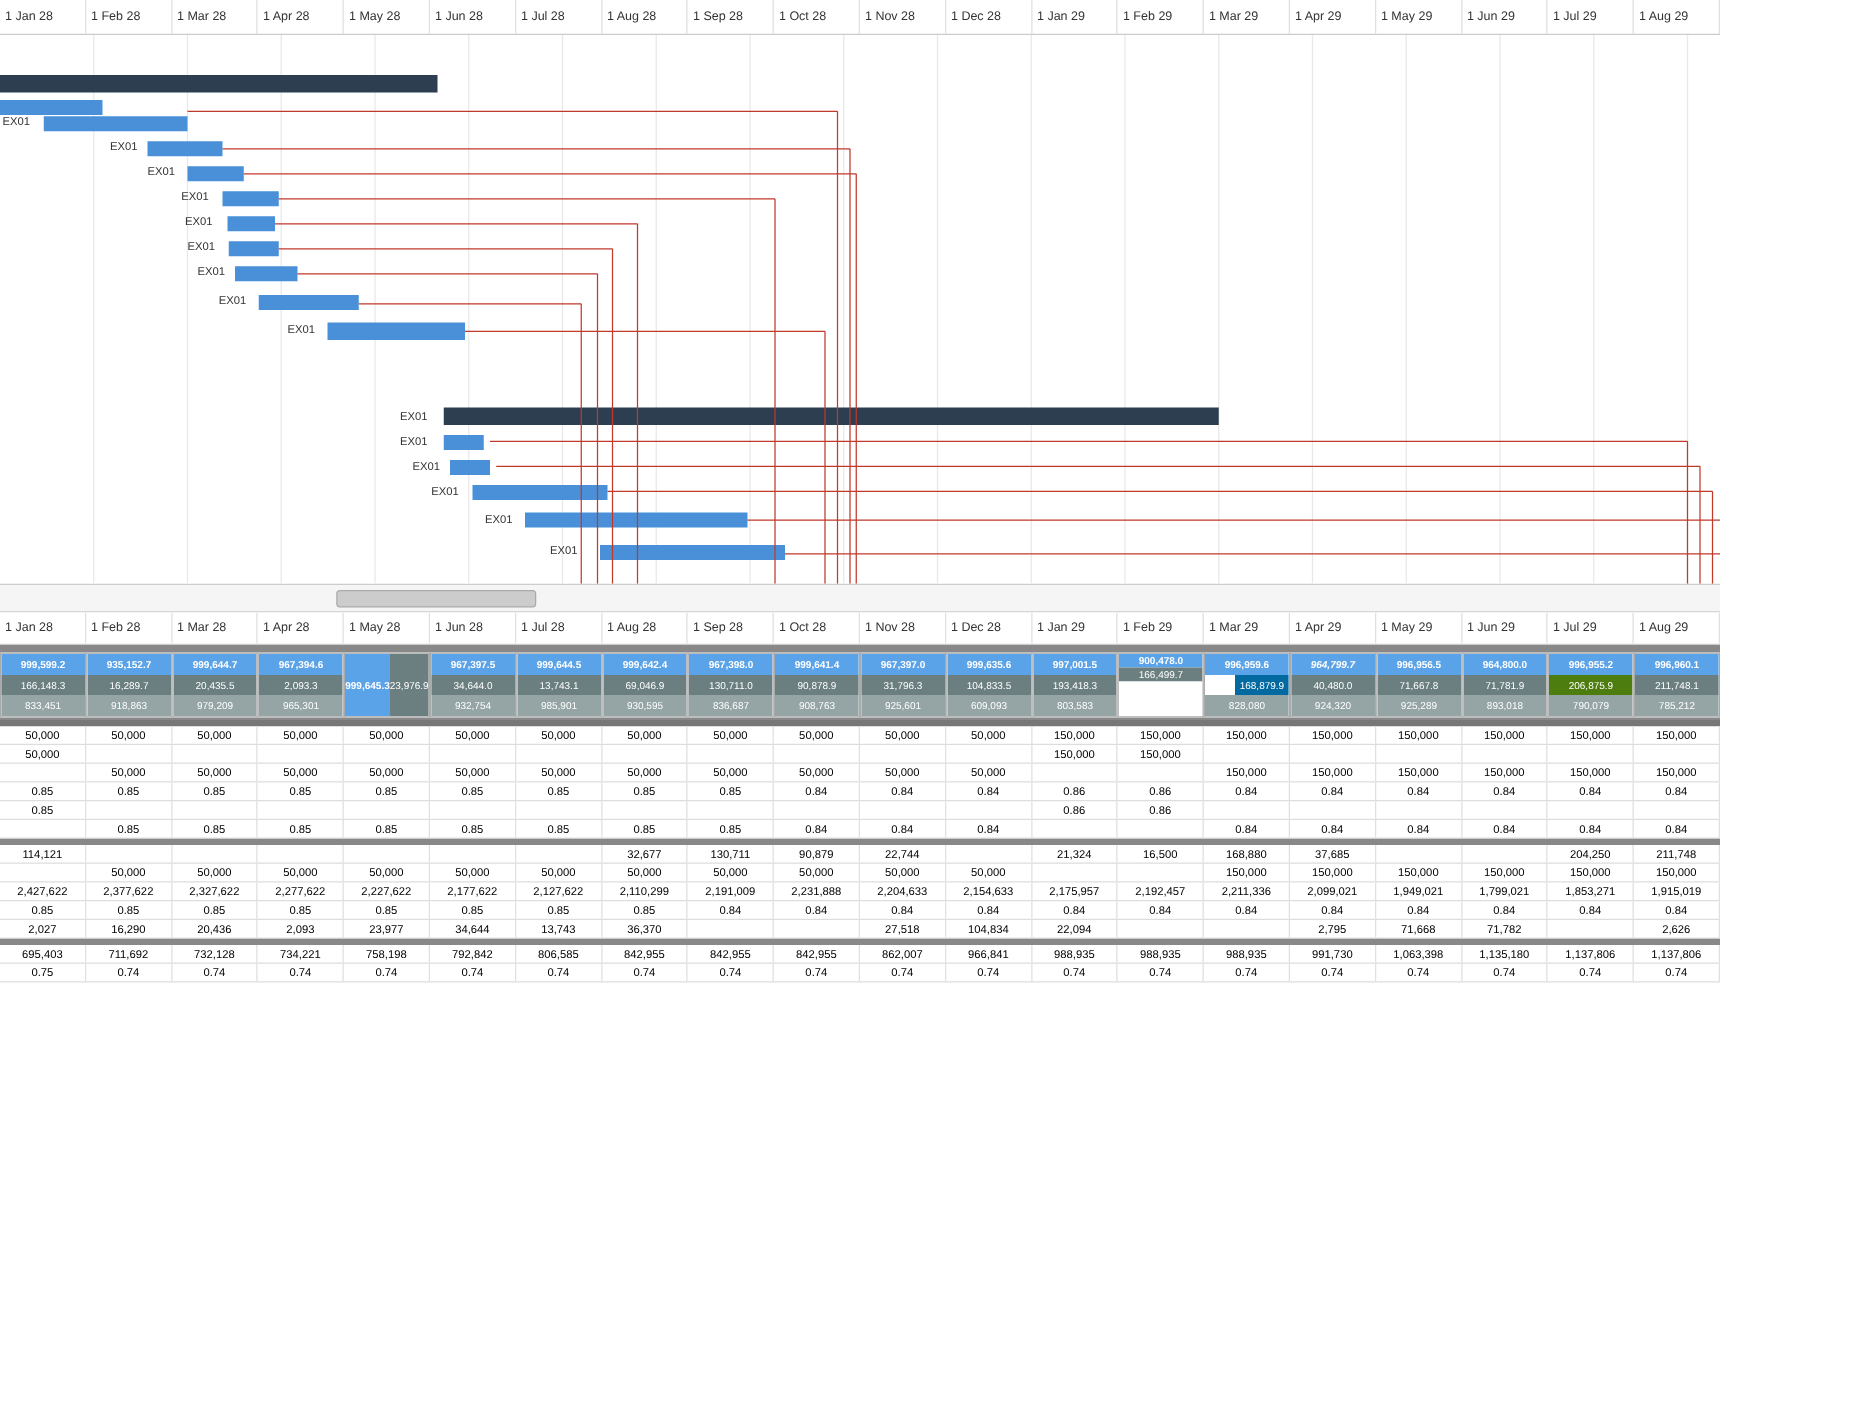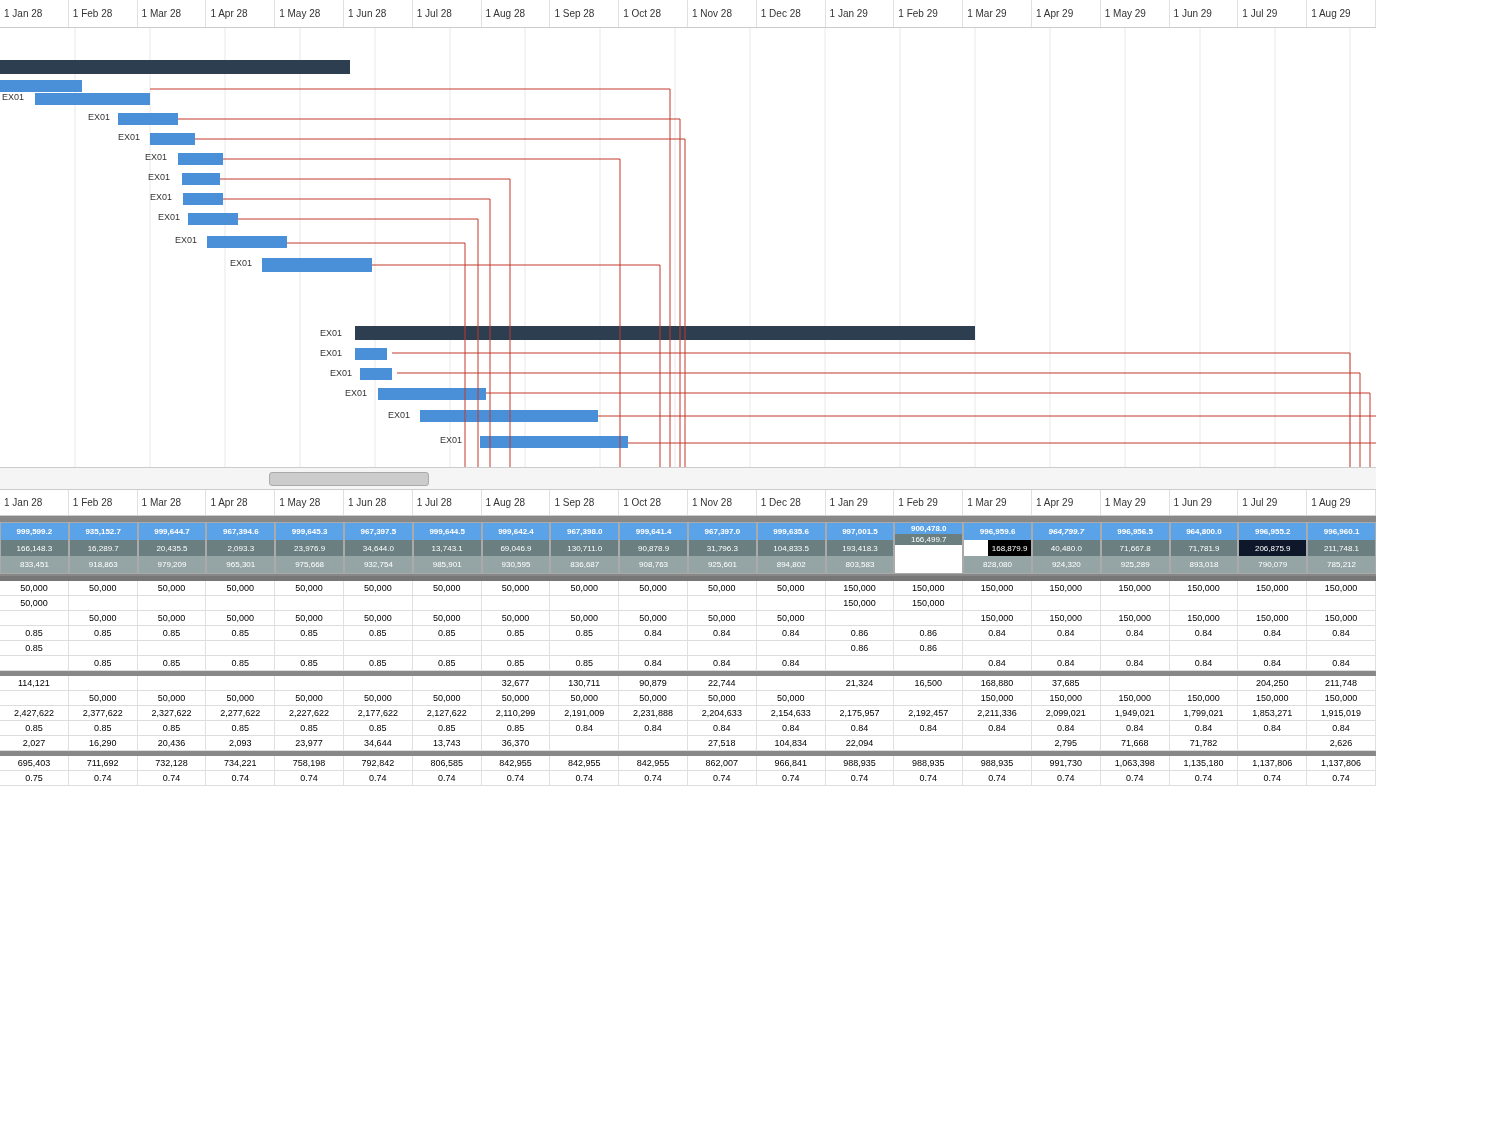--- a/index.html
+++ b/index.html
@@ -287,21 +287,21 @@
       <div style="flex: 1 1 0%; border: 1px solid rgb(170, 170, 170); display: flex; flex-direction: column; font-size: 8px; overflow: hidden;">
         <div style="background: rgb(91, 163, 232); color: rgb(255, 255, 255); text-align: center; padding: 1px 0px; font-weight: bold; flex: 1 1 0%; display: flex; align-items: center; justify-content: center;">999,644.7</div>
         <div style="background: rgb(107, 127, 128); color: rgb(255, 255, 255); text-align: center; padding: 1px 0px; flex: 1 1 0%; display: flex; align-items: center; justify-content: center;">20,435.5</div>
         <div style="background: rgb(149, 165, 166); color: rgb(255, 255, 255); text-align: center; padding: 1px 0px; flex: 1 1 0%; display: flex; align-items: center; justify-content: center;">979,209</div>
       </div>
       <div style="flex: 1 1 0%; border: 1px solid rgb(170, 170, 170); display: flex; flex-direction: column; font-size: 8px; overflow: hidden;">
         <div style="background: rgb(91, 163, 232); color: rgb(255, 255, 255); text-align: center; padding: 1px 0px; font-weight: bold; flex: 1 1 0%; display: flex; align-items: center; justify-content: center;">967,394.6</div>
         <div style="background: rgb(107, 127, 128); color: rgb(255, 255, 255); text-align: center; padding: 1px 0px; flex: 1 1 0%; display: flex; align-items: center; justify-content: center;">2,093.3</div>
         <div style="background: rgb(149, 165, 166); color: rgb(255, 255, 255); text-align: center; padding: 1px 0px; flex: 1 1 0%; display: flex; align-items: center; justify-content: center;">965,301</div>
       </div>
-      <div style="flex: 1 1 0%; border: 1px solid rgb(170, 170, 170); display: flex; flex-direction: column; font-size: 8px; overflow: hidden;">
+      <div style="flex: 1 1 0%; border: 1px solid rgb(170, 170, 170); display: flex; flex-direction: row; font-size: 8px; overflow: hidden;">
         <div style="background: rgb(91, 163, 232); color: rgb(255, 255, 255); text-align: center; padding: 1px 0px; font-weight: bold; flex: 1 1 0%; display: flex; align-items: center; justify-content: center;">999,645.3</div>
         <div style="background: rgb(107, 127, 128); color: rgb(255, 255, 255); text-align: center; padding: 1px 0px; flex: 1 1 0%; display: flex; align-items: center; justify-content: center;">23,976.9</div>
         <div style="background: rgb(149, 165, 166); color: rgb(255, 255, 255); text-align: center; padding: 1px 0px; flex: 1 1 0%; display: flex; align-items: center; justify-content: center;">975,668</div>
       </div>
       <div style="flex: 1 1 0%; border: 1px solid rgb(170, 170, 170); display: flex; flex-direction: column; font-size: 8px; overflow: hidden;">
         <div style="background: rgb(91, 163, 232); color: rgb(255, 255, 255); text-align: center; padding: 1px 0px; font-weight: bold; flex: 1 1 0%; display: flex; align-items: center; justify-content: center;">967,397.5</div>
         <div style="background: rgb(107, 127, 128); color: rgb(255, 255, 255); text-align: center; padding: 1px 0px; flex: 1 1 0%; display: flex; align-items: center; justify-content: center;">34,644.0</div>
         <div style="background: rgb(149, 165, 166); color: rgb(255, 255, 255); text-align: center; padding: 1px 0px; flex: 1 1 0%; display: flex; align-items: center; justify-content: center;">932,754</div>
       </div>
       <div style="flex: 1 1 0%; border: 1px solid rgb(170, 170, 170); display: flex; flex-direction: column; font-size: 8px; overflow: hidden;">
@@ -325,55 +325,55 @@
         <div style="background: rgb(149, 165, 166); color: rgb(255, 255, 255); text-align: center; padding: 1px 0px; flex: 1 1 0%; display: flex; align-items: center; justify-content: center;">908,763</div>
       </div>
       <div style="flex: 1 1 0%; border: 1px solid rgb(170, 170, 170); display: flex; flex-direction: column; font-size: 8px; overflow: hidden;">
         <div style="background: rgb(91, 163, 232); color: rgb(255, 255, 255); text-align: center; padding: 1px 0px; font-weight: bold; flex: 1 1 0%; display: flex; align-items: center; justify-content: center;">967,397.0</div>
         <div style="background: rgb(107, 127, 128); color: rgb(255, 255, 255); text-align: center; padding: 1px 0px; flex: 1 1 0%; display: flex; align-items: center; justify-content: center;">31,796.3</div>
         <div style="background: rgb(149, 165, 166); color: rgb(255, 255, 255); text-align: center; padding: 1px 0px; flex: 1 1 0%; display: flex; align-items: center; justify-content: center;">925,601</div>
       </div>
       <div style="flex: 1 1 0%; border: 1px solid rgb(170, 170, 170); display: flex; flex-direction: column; font-size: 8px; overflow: hidden;">
         <div style="background: rgb(91, 163, 232); color: rgb(255, 255, 255); text-align: center; padding: 1px 0px; font-weight: bold; flex: 1 1 0%; display: flex; align-items: center; justify-content: center;">999,635.6</div>
         <div style="background: rgb(107, 127, 128); color: rgb(255, 255, 255); text-align: center; padding: 1px 0px; flex: 1 1 0%; display: flex; align-items: center; justify-content: center;">104,833.5</div>
-        <div style="background: rgb(149, 165, 166); color: rgb(255, 255, 255); text-align: center; padding: 1px 0px; flex: 1 1 0%; display: flex; align-items: center; justify-content: center;">894,802</div>
+        <div style="background: rgb(149, 165, 166); color: rgb(255, 255, 255); text-align: center; padding: 1px 0px; flex: 1 1 0%; display: flex; align-items: center; justify-content: center;">609,093</div>
       </div>
       <div style="flex: 1 1 0%; border: 1px solid rgb(170, 170, 170); display: flex; flex-direction: column; font-size: 8px; overflow: hidden;">
         <div style="background: rgb(91, 163, 232); color: rgb(255, 255, 255); text-align: center; padding: 1px 0px; font-weight: bold; flex: 1 1 0%; display: flex; align-items: center; justify-content: center;">997,001.5</div>
         <div style="background: rgb(107, 127, 128); color: rgb(255, 255, 255); text-align: center; padding: 1px 0px; flex: 1 1 0%; display: flex; align-items: center; justify-content: center;">193,418.3</div>
         <div style="background: rgb(149, 165, 166); color: rgb(255, 255, 255); text-align: center; padding: 1px 0px; flex: 1 1 0%; display: flex; align-items: center; justify-content: center;">803,583</div>
       </div>
       <div style="flex: 1 1 0%; border: 1px solid rgb(170, 170, 170); display: flex; flex-direction: column; font-size: 8px; overflow: hidden;">
         <div style="background: rgb(91, 163, 232); color: rgb(255, 255, 255); text-align: center; padding: 1px 0px; font-weight: bold; flex: 1 1 0%; display: flex; align-items: center; justify-content: center;">900,478.0</div>
         <div style="background: rgb(107, 127, 128); color: rgb(255, 255, 255); text-align: center; padding: 1px 0px; flex: 1 1 0%; display: flex; align-items: center; justify-content: center;">166,499.7</div>
         <div style="background: rgb(149, 165, 166); color: rgb(255, 255, 255); text-align: center; padding: 1px 0px; flex: 1 1 0%; display: flex; align-items: center; justify-content: center; margin-top: 32px;">733,978</div>
       </div>
       <div style="flex: 1 1 0%; border: 1px solid rgb(170, 170, 170); display: flex; flex-direction: column; font-size: 8px; overflow: hidden;">
         <div style="background: rgb(91, 163, 232); color: rgb(255, 255, 255); text-align: center; padding: 1px 0px; font-weight: bold; flex: 1 1 0%; display: flex; align-items: center; justify-content: center;">996,959.6</div>
-        <div style="background: #000000; color: rgb(255, 255, 255); text-align: center; padding: 1px 0px; flex: 1 1 0%; display: flex; align-items: center; justify-content: center; margin-left: 24px;">168,879.9</div>
+        <div style="background: #0369a1; color: rgb(255, 255, 255); text-align: center; padding: 1px 0px; flex: 1 1 0%; display: flex; align-items: center; justify-content: center; margin-left: 24px;">168,879.9</div>
         <div style="background: rgb(149, 165, 166); color: rgb(255, 255, 255); text-align: center; padding: 1px 0px; flex: 1 1 0%; display: flex; align-items: center; justify-content: center;">828,080</div>
       </div>
       <div style="flex: 1 1 0%; border: 1px solid rgb(170, 170, 170); display: flex; flex-direction: column; font-size: 8px; overflow: hidden;">
         <div style="background: rgb(91, 163, 232); color: rgb(255, 255, 255); padding: 1px 0px; font-weight: bold; flex: 1 1 0%; display: flex; align-items: center; justify-content: center; font-style: italic;">964,799.7</div>
         <div style="background: rgb(107, 127, 128); color: rgb(255, 255, 255); text-align: center; padding: 1px 0px; flex: 1 1 0%; display: flex; align-items: center; justify-content: center;">40,480.0</div>
         <div style="background: rgb(149, 165, 166); color: rgb(255, 255, 255); text-align: center; padding: 1px 0px; flex: 1 1 0%; display: flex; align-items: center; justify-content: center;">924,320</div>
       </div>
       <div style="flex: 1 1 0%; border: 1px solid rgb(170, 170, 170); display: flex; flex-direction: column; font-size: 8px; overflow: hidden;">
         <div style="background: rgb(91, 163, 232); color: rgb(255, 255, 255); text-align: center; padding: 1px 0px; font-weight: bold; flex: 1 1 0%; display: flex; align-items: center; justify-content: center;">996,956.5</div>
         <div style="background: rgb(107, 127, 128); color: rgb(255, 255, 255); text-align: center; padding: 1px 0px; flex: 1 1 0%; display: flex; align-items: center; justify-content: center;">71,667.8</div>
         <div style="background: rgb(149, 165, 166); color: rgb(255, 255, 255); text-align: center; padding: 1px 0px; flex: 1 1 0%; display: flex; align-items: center; justify-content: center;">925,289</div>
       </div>
       <div style="flex: 1 1 0%; border: 1px solid rgb(170, 170, 170); display: flex; flex-direction: column; font-size: 8px; overflow: hidden;">
         <div style="background: rgb(91, 163, 232); color: rgb(255, 255, 255); text-align: center; padding: 1px 0px; font-weight: bold; flex: 1 1 0%; display: flex; align-items: center; justify-content: center;">964,800.0</div>
         <div style="background: rgb(107, 127, 128); color: rgb(255, 255, 255); text-align: center; padding: 1px 0px; flex: 1 1 0%; display: flex; align-items: center; justify-content: center;">71,781.9</div>
         <div style="background: rgb(149, 165, 166); color: rgb(255, 255, 255); text-align: center; padding: 1px 0px; flex: 1 1 0%; display: flex; align-items: center; justify-content: center;">893,018</div>
       </div>
       <div style="flex: 1 1 0%; border: 1px solid rgb(170, 170, 170); display: flex; flex-direction: column; font-size: 8px; overflow: hidden;">
         <div style="background: rgb(91, 163, 232); color: rgb(255, 255, 255); text-align: center; padding: 1px 0px; font-weight: bold; flex: 1 1 0%; display: flex; align-items: center; justify-content: center;">996,955.2</div>
-        <div style="background: #0f172a; color: rgb(255, 255, 255); text-align: center; padding: 1px 0px; flex: 1 1 0%; display: flex; align-items: center; justify-content: center;">206,875.9</div>
+        <div style="background: #4d7c0f; color: rgb(255, 255, 255); text-align: center; padding: 1px 0px; flex: 1 1 0%; display: flex; align-items: center; justify-content: center;">206,875.9</div>
         <div style="background: rgb(149, 165, 166); color: rgb(255, 255, 255); text-align: center; padding: 1px 0px; flex: 1 1 0%; display: flex; align-items: center; justify-content: center;">790,079</div>
       </div>
       <div style="flex: 1 1 0%; border: 1px solid rgb(170, 170, 170); display: flex; flex-direction: column; font-size: 8px; overflow: hidden;">
         <div style="background: rgb(91, 163, 232); color: rgb(255, 255, 255); text-align: center; padding: 1px 0px; font-weight: bold; flex: 1 1 0%; display: flex; align-items: center; justify-content: center;">996,960.1</div>
         <div style="background: rgb(107, 127, 128); color: rgb(255, 255, 255); text-align: center; padding: 1px 0px; flex: 1 1 0%; display: flex; align-items: center; justify-content: center;">211,748.1</div>
         <div style="background: rgb(149, 165, 166); color: rgb(255, 255, 255); text-align: center; padding: 1px 0px; flex: 1 1 0%; display: flex; align-items: center; justify-content: center;">785,212</div>
       </div>
     </div>
 
   <div style="height:5px;background:#777;"></div>

